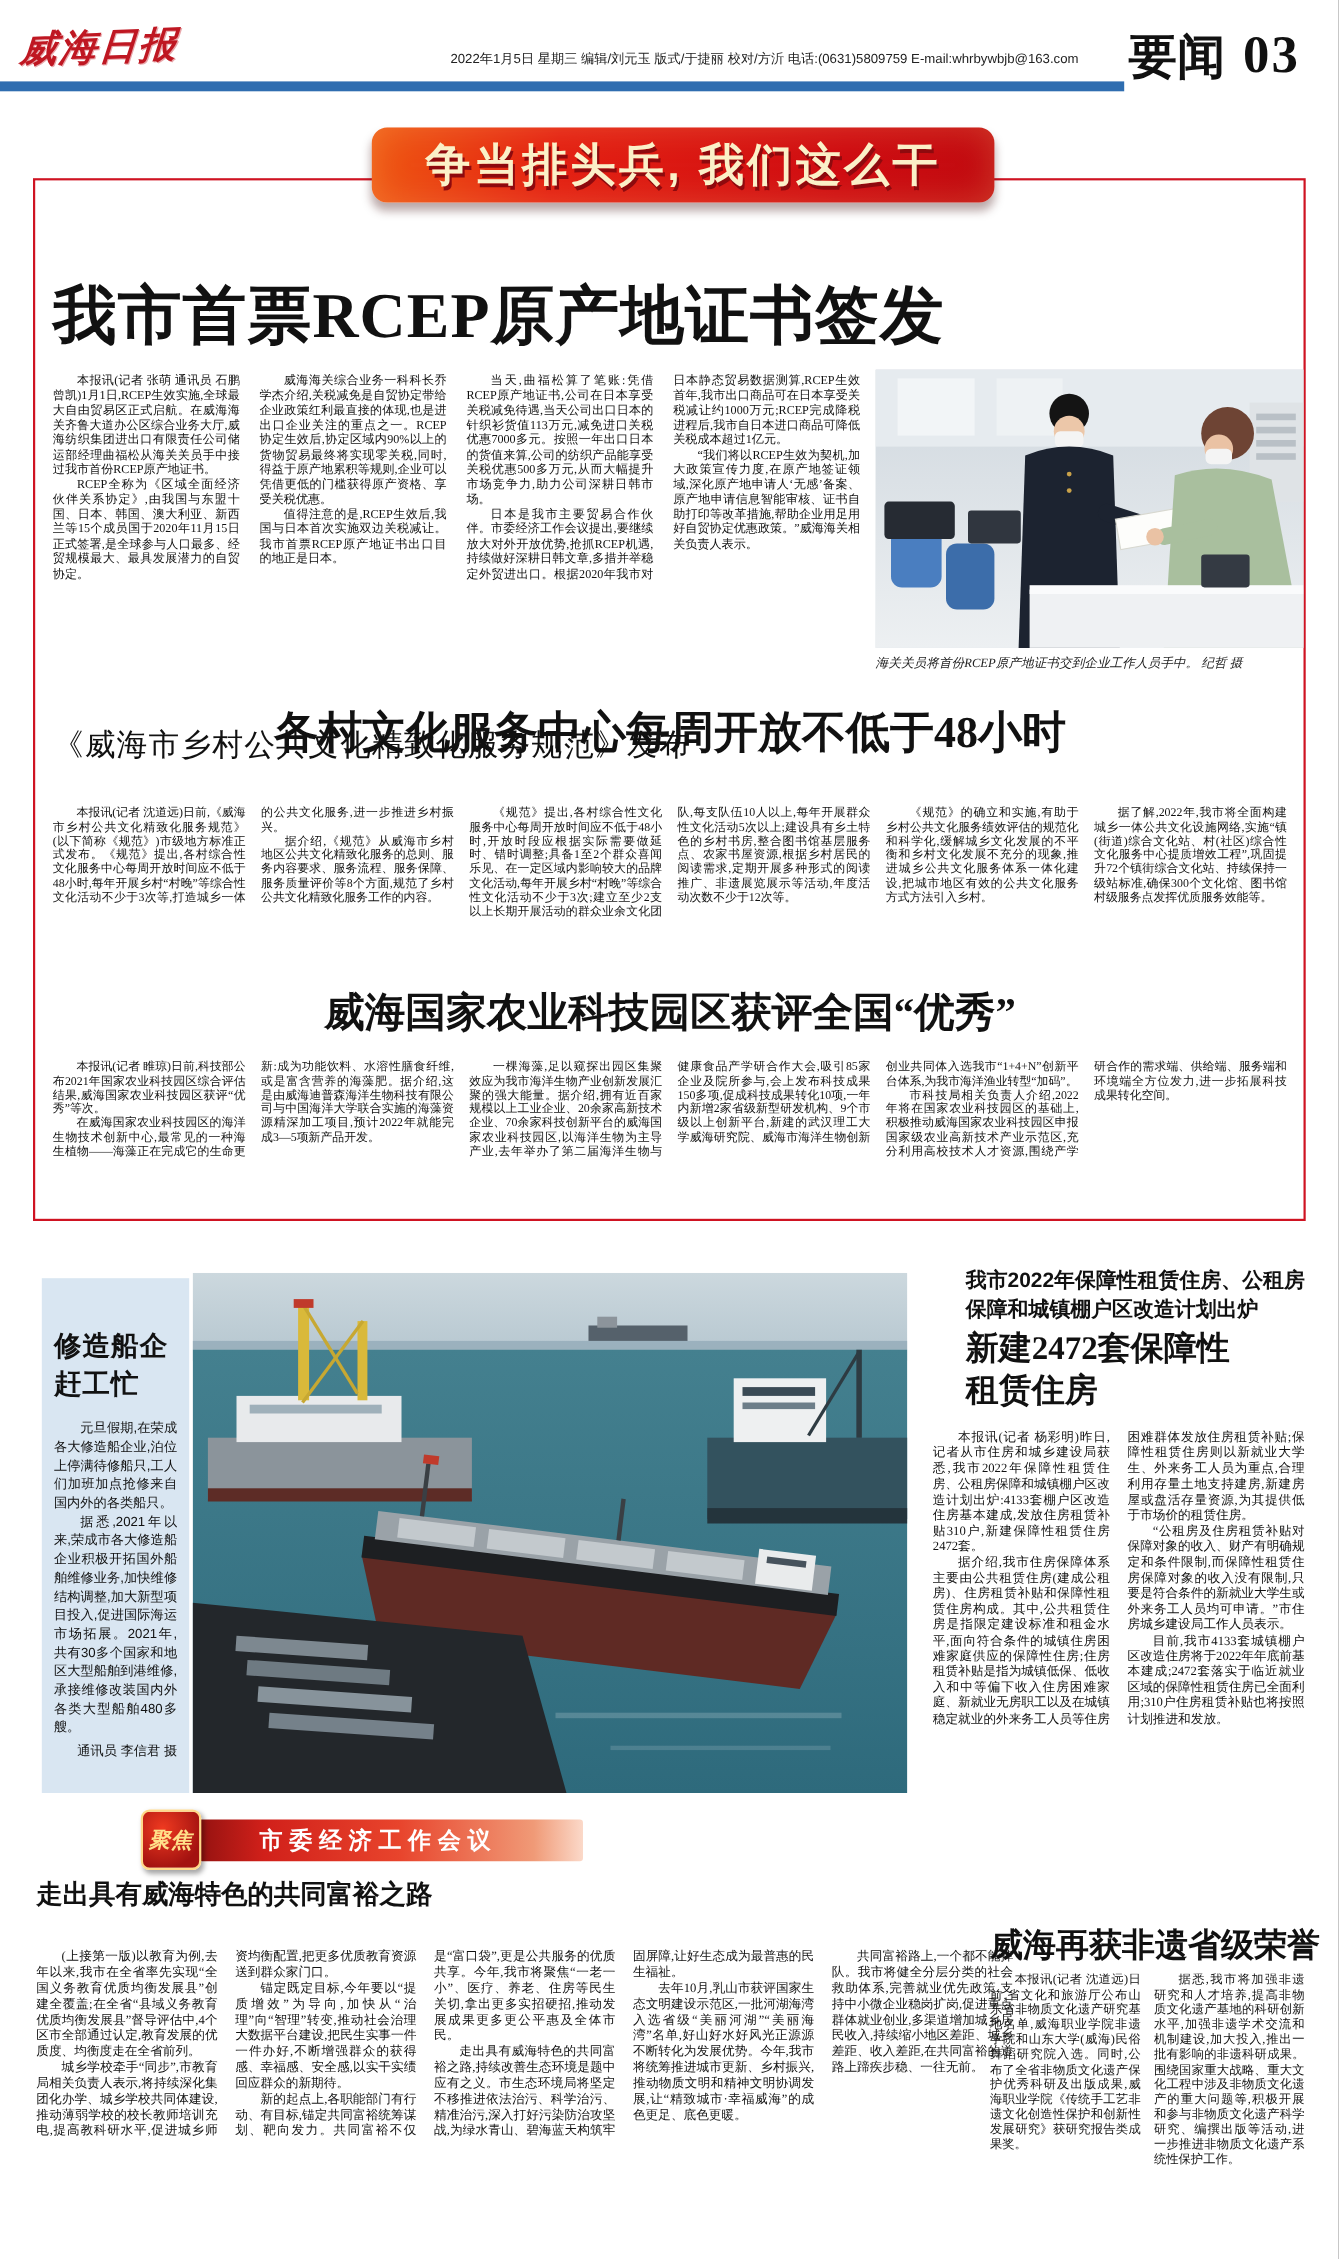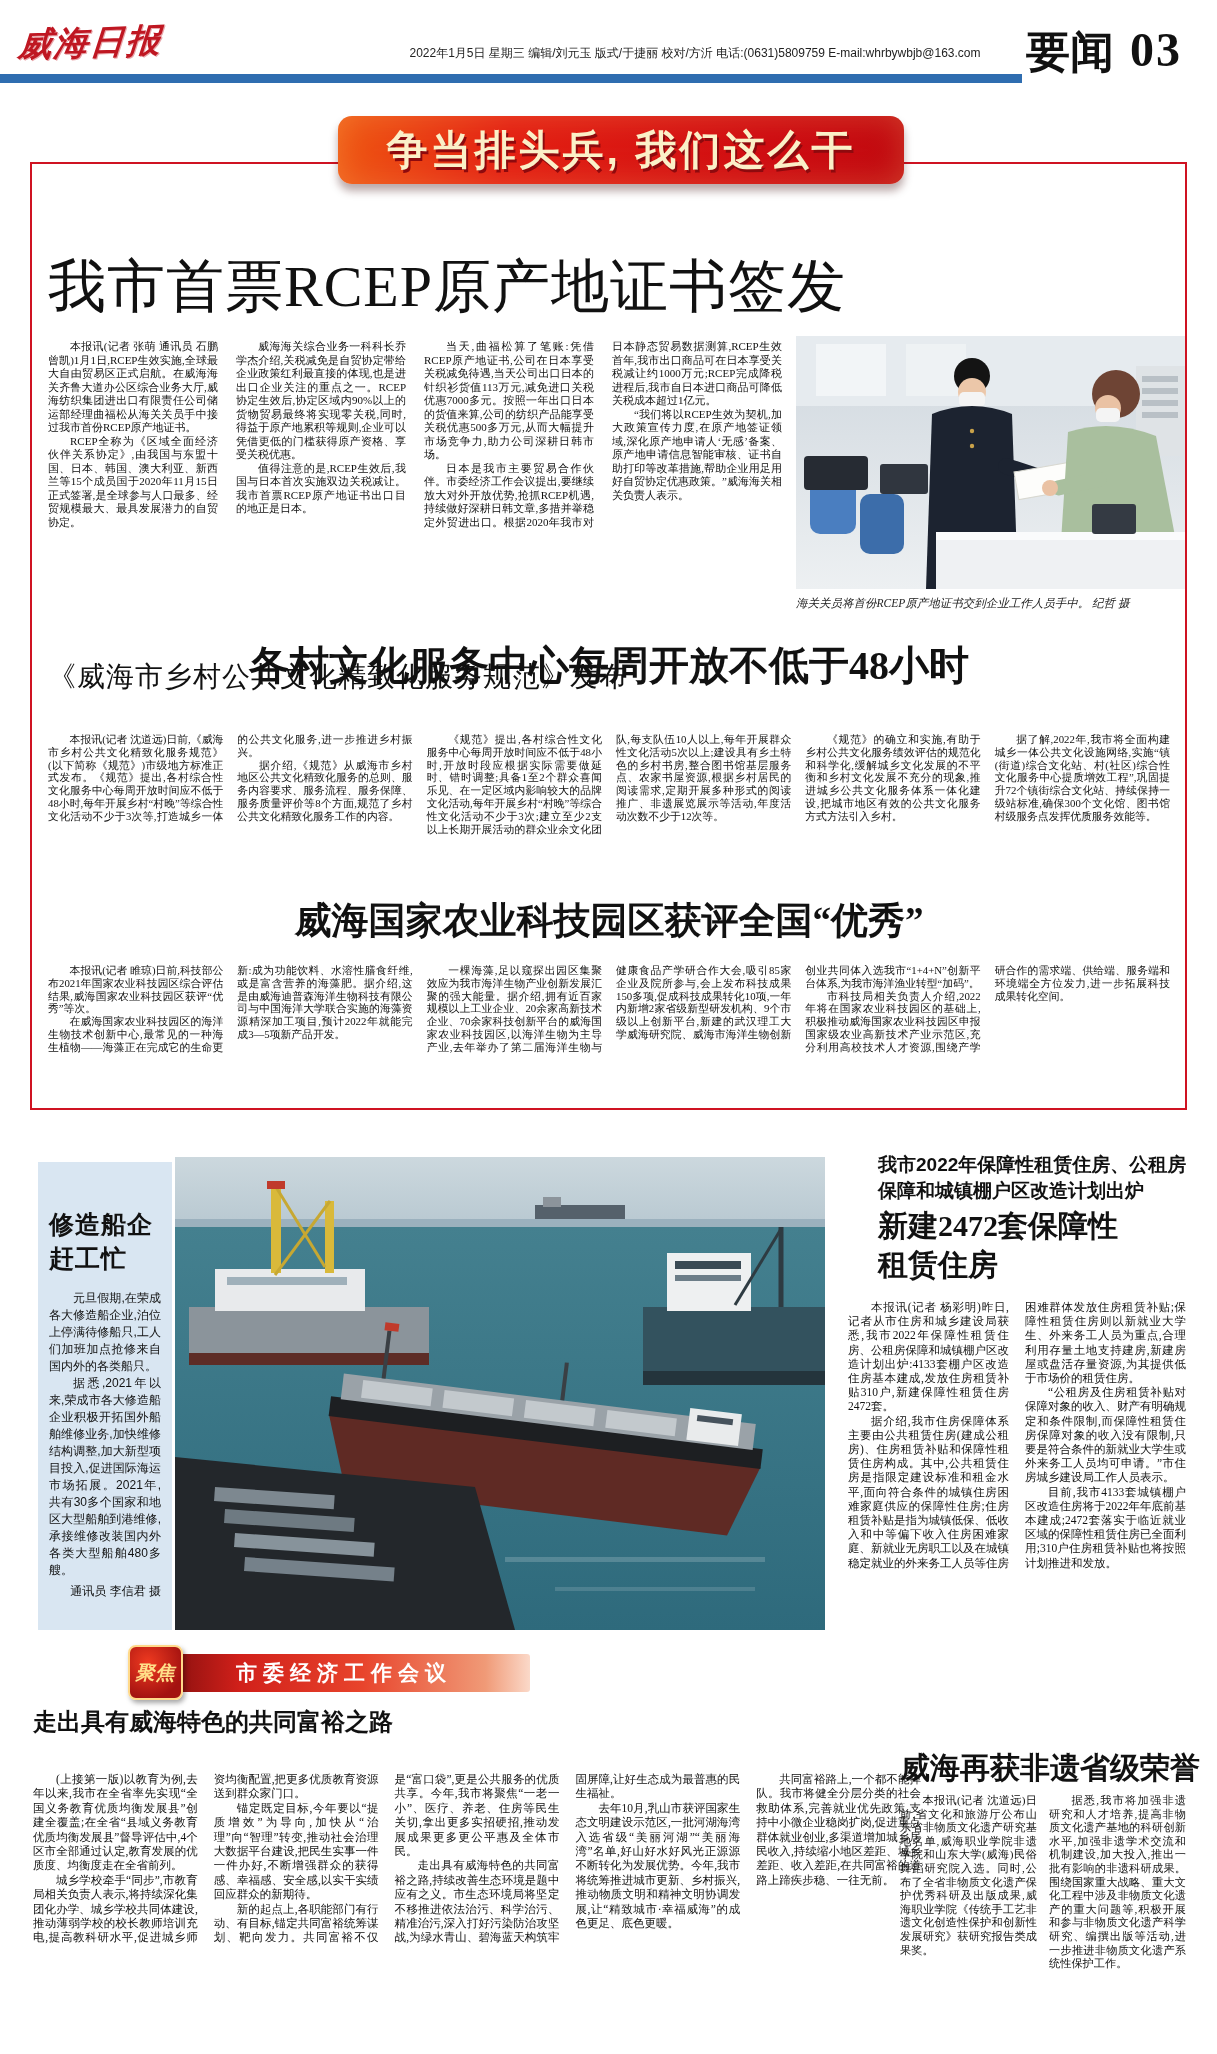--- a/index.html
+++ b/index.html
@@ -17,21 +17,21 @@
   .page-no{font-size:48px;font-weight:600;line-height:1;letter-spacing:2px;}
   .head-bar{left:0;top:74px;width:1022px;height:9px;background:#2f6db0;}
   
   .red-box{left:30px;top:162px;width:1153px;height:944px;border:2px solid #cf1322;}
   .top-banner{left:338px;top:116px;width:566px;height:68px;border-radius:14px;
         background:linear-gradient(100deg,#ef5a13 0%,#e42113 30%,#cf0d12 75%,#c00b10 100%);
         box-shadow:0 7px 9px rgba(60,10,10,.35), inset 0 0 30px rgba(255,200,120,.25);
         display:flex;align-items:center;justify-content:center;}
   .top-banner span{font-family:"Liberation Sans","DejaVu Sans",sans-serif;font-size:41px;
         font-weight:900;color:#fbf0c8;letter-spacing:3px;text-shadow:2px 3px 0 #8e0a0e;}
-  .h-rcep{left:48px;top:248px;width:1090px;font-size:58px;font-weight:400;
+  .h-rcep{left:48px;top:248px;width:1090px;font-size:58px;font-weight:700;
         letter-spacing:1px;white-space:nowrap;}
   .body-text{text-align:justify;overflow:hidden;}
   .body-text p{margin:0;text-indent:2em;}
   .rcep-body{left:48px;top:340px;width:734px;height:256px;column-count:4;column-gap:18px;
         font-size:11px;line-height:13.5px;}
   .photo{left:796px;top:336px;width:389px;height:253px;overflow:hidden;background:#d8dee4;}
   .caption{left:796px;top:596px;width:389px;font-size:11.5px;font-style:italic;color:#222;line-height:1.3;}
   .kicker-center{left:48px;top:633px;width:1122px;text-align:left;font-size:28px;letter-spacing:1px;margin-top:25px;}
   .h-culture{left:48px;top:638px;width:1122px;text-align:center;font-size:40px;font-weight:900;}
   .culture-body{left:48px;top:733px;width:1122px;height:132px;column-count:6;column-gap:14px;

